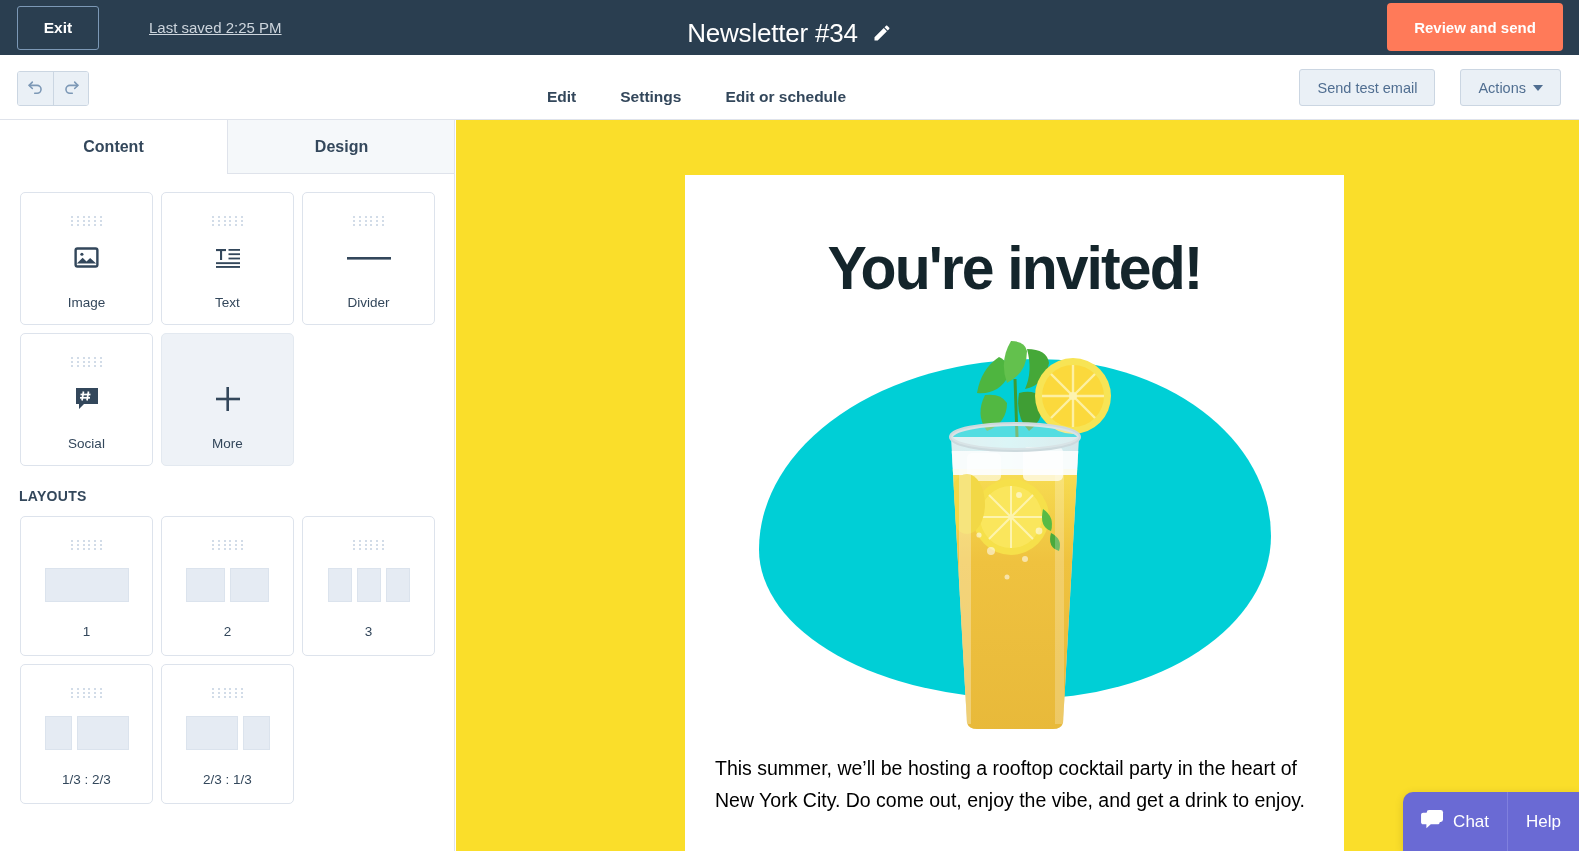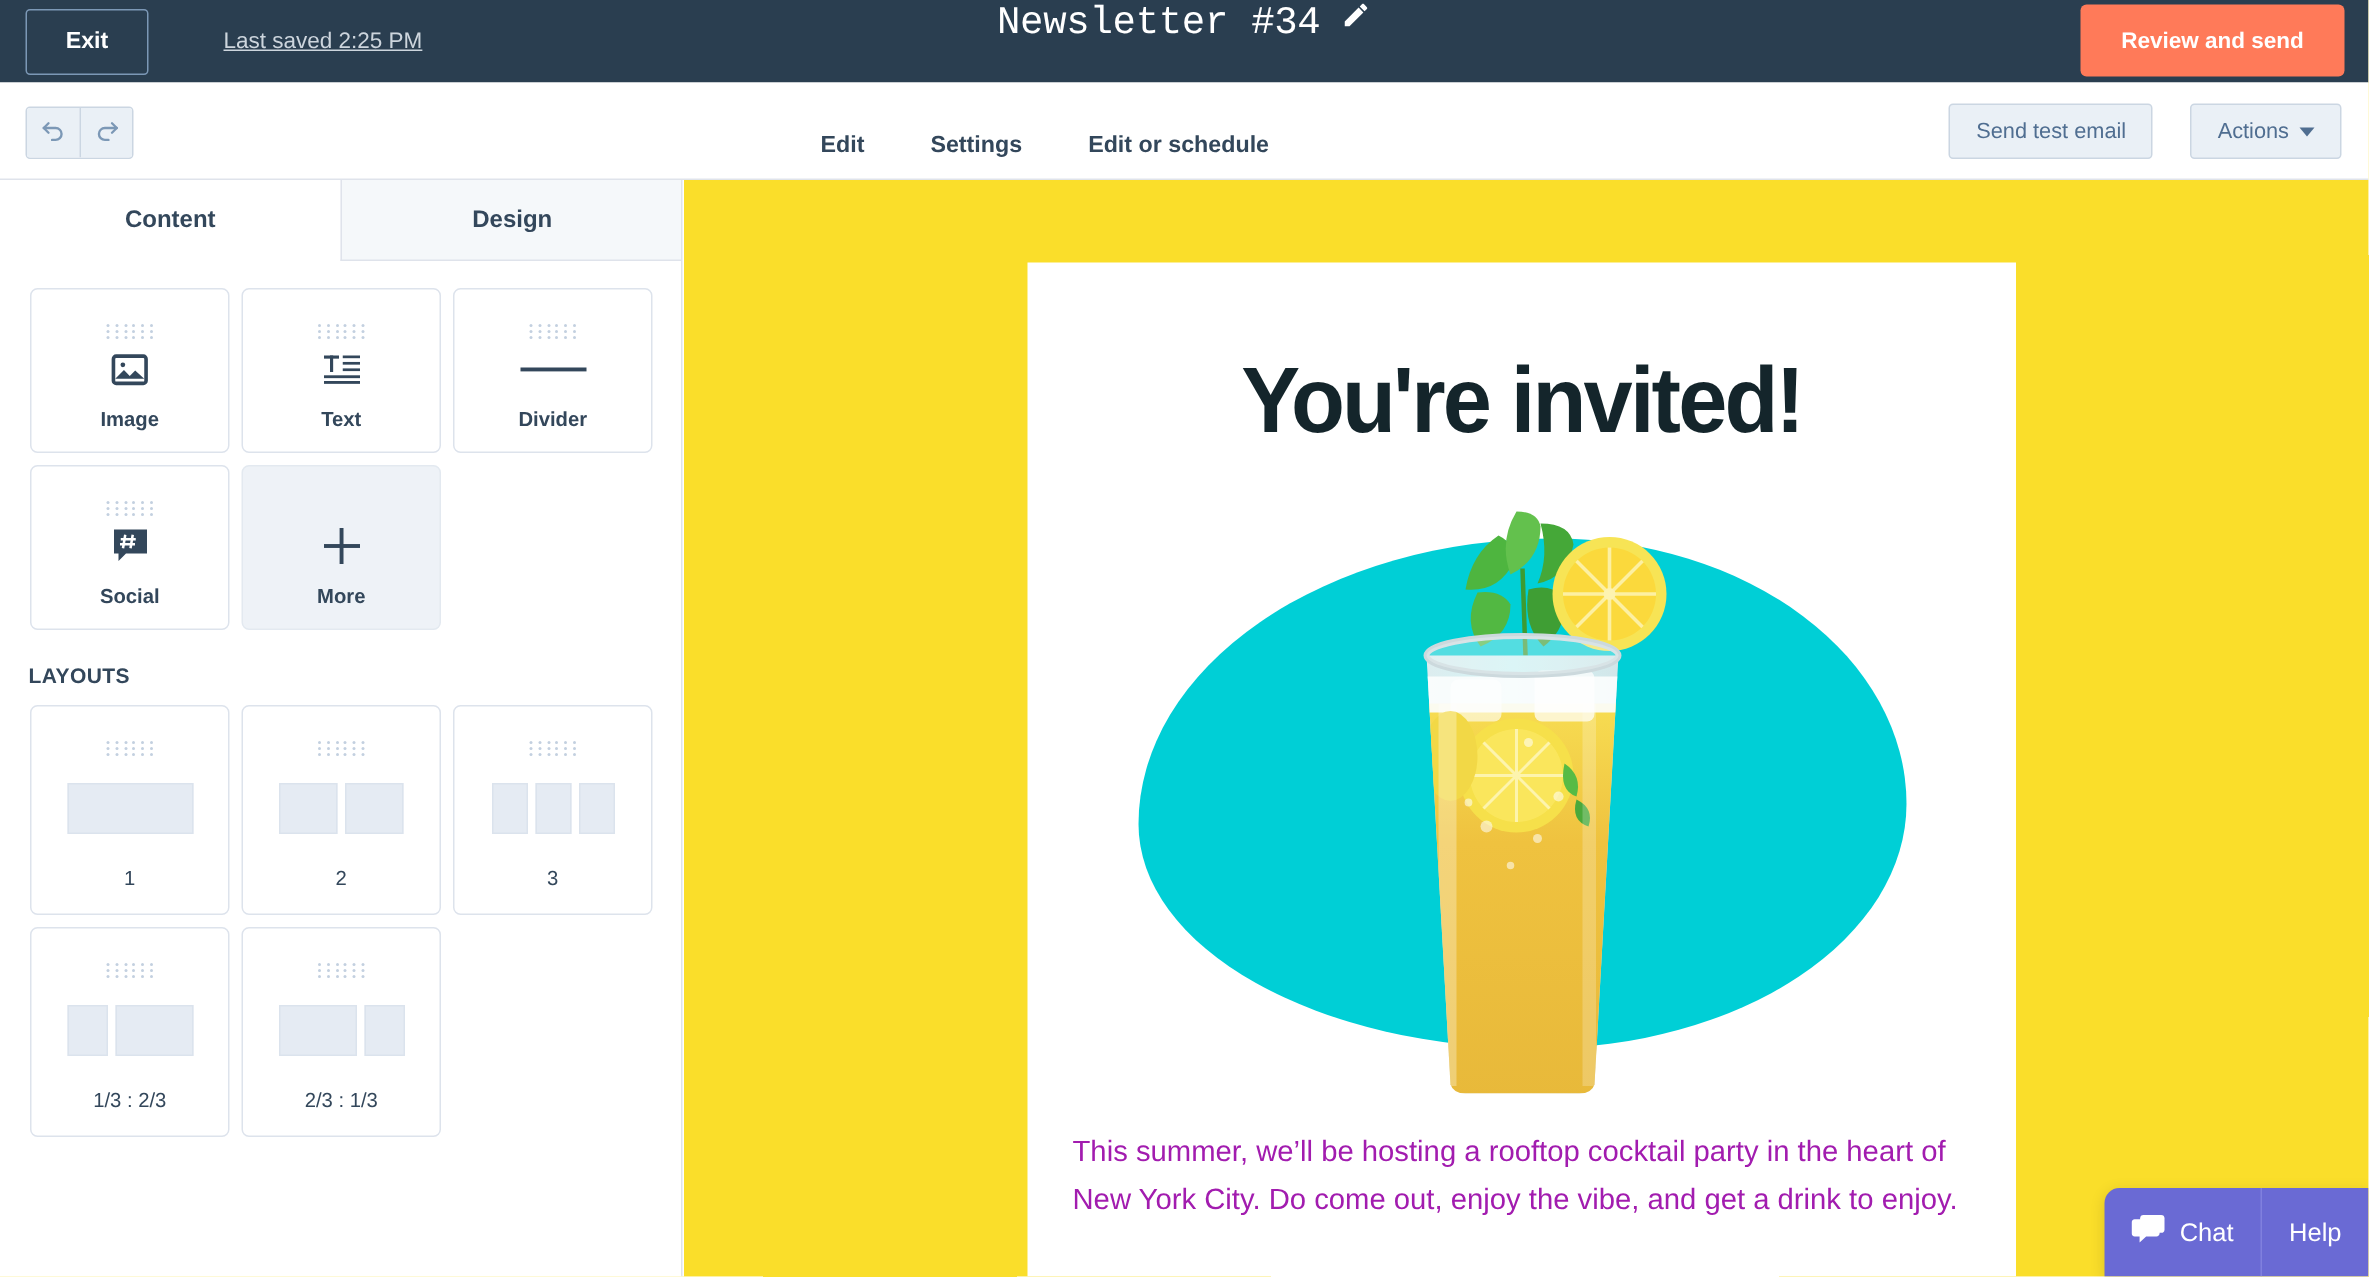--- a/index.html
+++ b/index.html
@@ -28,22 +28,22 @@
     display: flex; align-items: center; justify-content: center;
   }
   .last-saved {
     margin-left: 50px;
     color: #cdd5dd; font-size: 15px;
     text-decoration: underline; cursor: pointer;
     white-space: nowrap;
   }
   .title-wrap {
     position: absolute; left: 0; right: 0; top: 0; height: 66px;
-    display: flex; align-items: flex-start; justify-content: center;
-    gap: 14px; pointer-events: none; font-family: Liberation Mono, monospace;
+    display: flex; align-items: center; justify-content: center;
+    gap: 14px; pointer-events: none;
   }
   .title-text {
     color: #ffffff; font-size: 26px; font-weight: 400;
     letter-spacing: -0.2px;
   }
   .pencil-icon { pointer-events: auto; cursor: pointer; display: flex; }
   .review-btn {
     position: absolute; right: 16px; top: 3px;
     width: 176px; height: 48px;
     background: #ff7a59; border: none; border-radius: 4px;
@@ -123,25 +123,24 @@
     border-bottom: 1px solid #dfe3eb;
     border-left: 1px solid #dfe3eb;
   }
   .side-tabs { border-bottom: 0; }
 
   .module-grid {
     display: grid; grid-template-columns: repeat(3, 133px);
     gap: 8px; padding: 18px 0 0 20px;
   }
   .mod-card {
-    position: relative; width: 133px; height: 110px;
+    position: relative; width: 133px; height: 133px;
     background: #ffffff; border: 1px solid #dde3ec; border-radius: 5px;
     display: flex; flex-direction: column; align-items: center;
     cursor: pointer;
-    font-weight: bold;
   }
   .mod-card.gray { background: #eef2f7; border-color: #e3e9f0; }
   .mod-card.selected {
     border: 1.5px solid #4ad7e8;
     box-shadow: 0 0 7px 2px rgba(74,215,232,0.45);
   }
   .drag-dots {
     margin-top: 22px; width: 34px; height: 11px;
     display: grid; grid-template-columns: repeat(6, 1fr);
     grid-template-rows: repeat(3, 1fr); gap: 1px;
@@ -211,21 +210,21 @@
     background: #00cfd6;
     border-radius: 54% 46% 48% 52% / 56% 52% 48% 44%;
   }
   .glass {
     position: absolute; left: 50%; top: 8px;
     transform: translateX(-50%);
     width: 200px; height: 412px;
   }
   .email-body {
     padding: 12px 30px 0 30px;
-    font-size: 19.5px; line-height: 1.62; color: #a21caf;
+    font-size: 19.5px; line-height: 1.62; color: #000000;
     font-family: "Liberation Sans", sans-serif;
     text-align: left;
   }
 
   
   .chat-widget {
     position: absolute; right: 0px; bottom: 0px;
     height: 59px; display: flex; align-items: stretch;
     background: #6a6ad4; border-radius: 10px 0 0 0;
     box-shadow: 0 2px 10px rgba(0,0,0,0.12);

